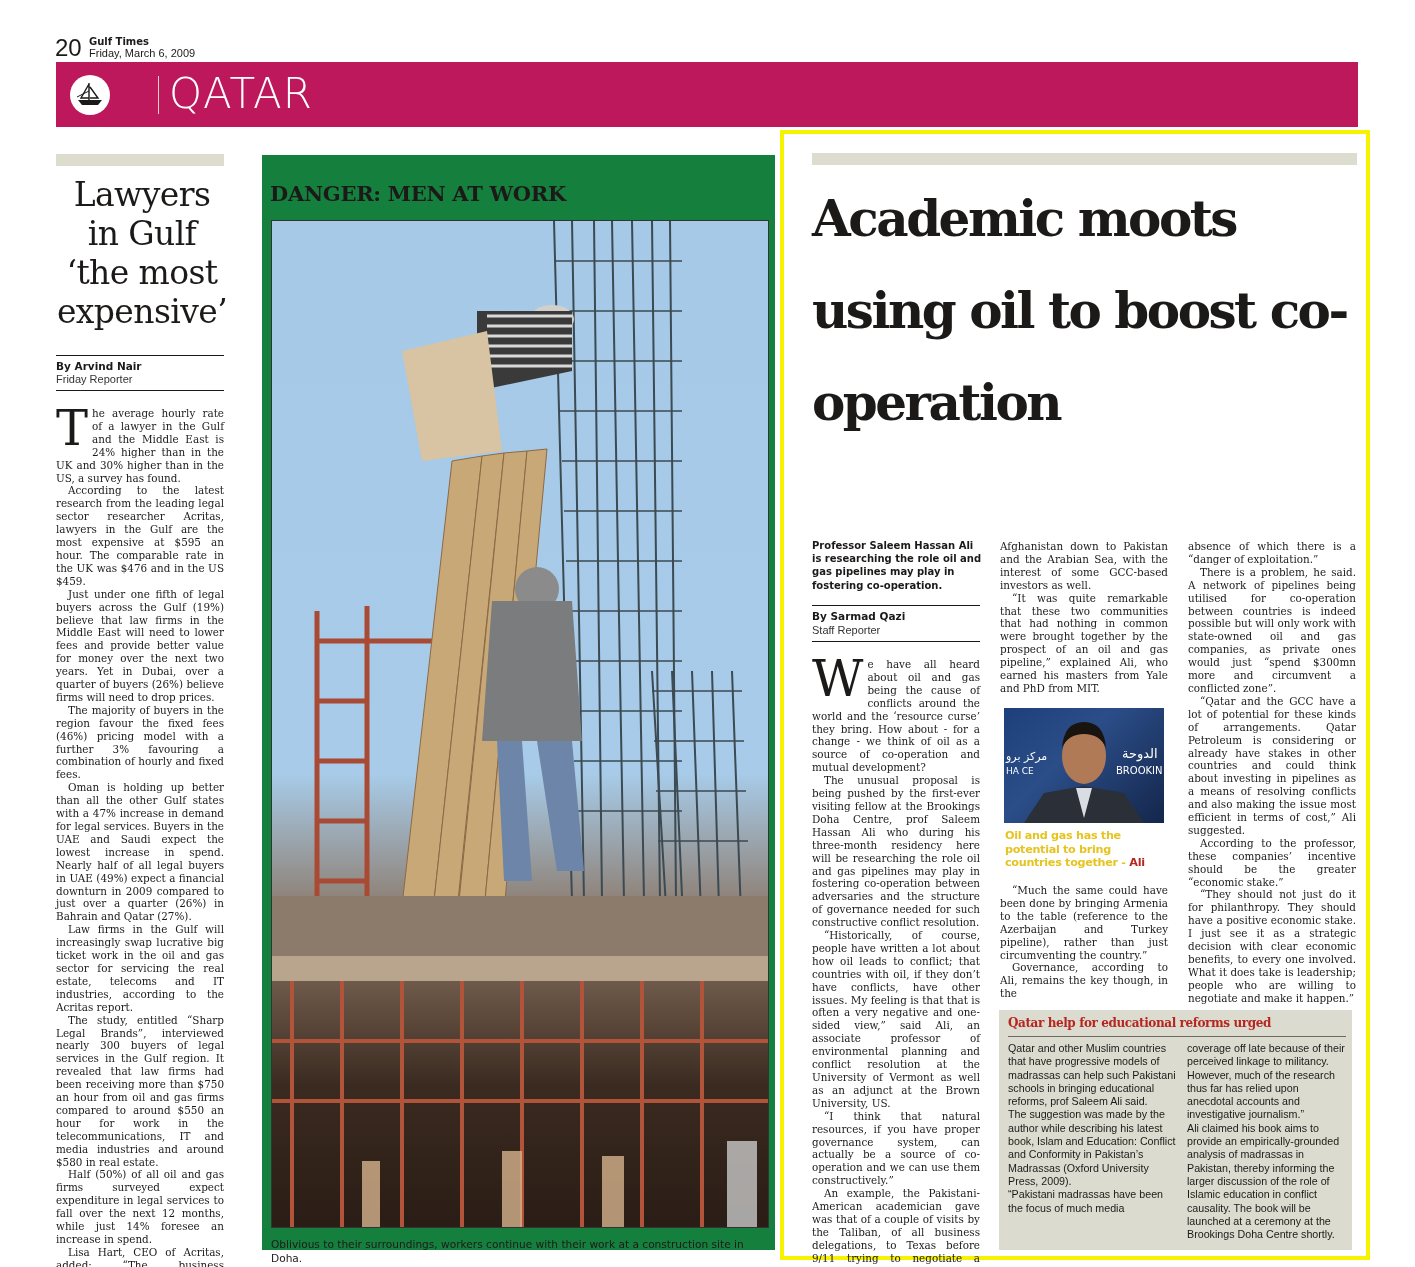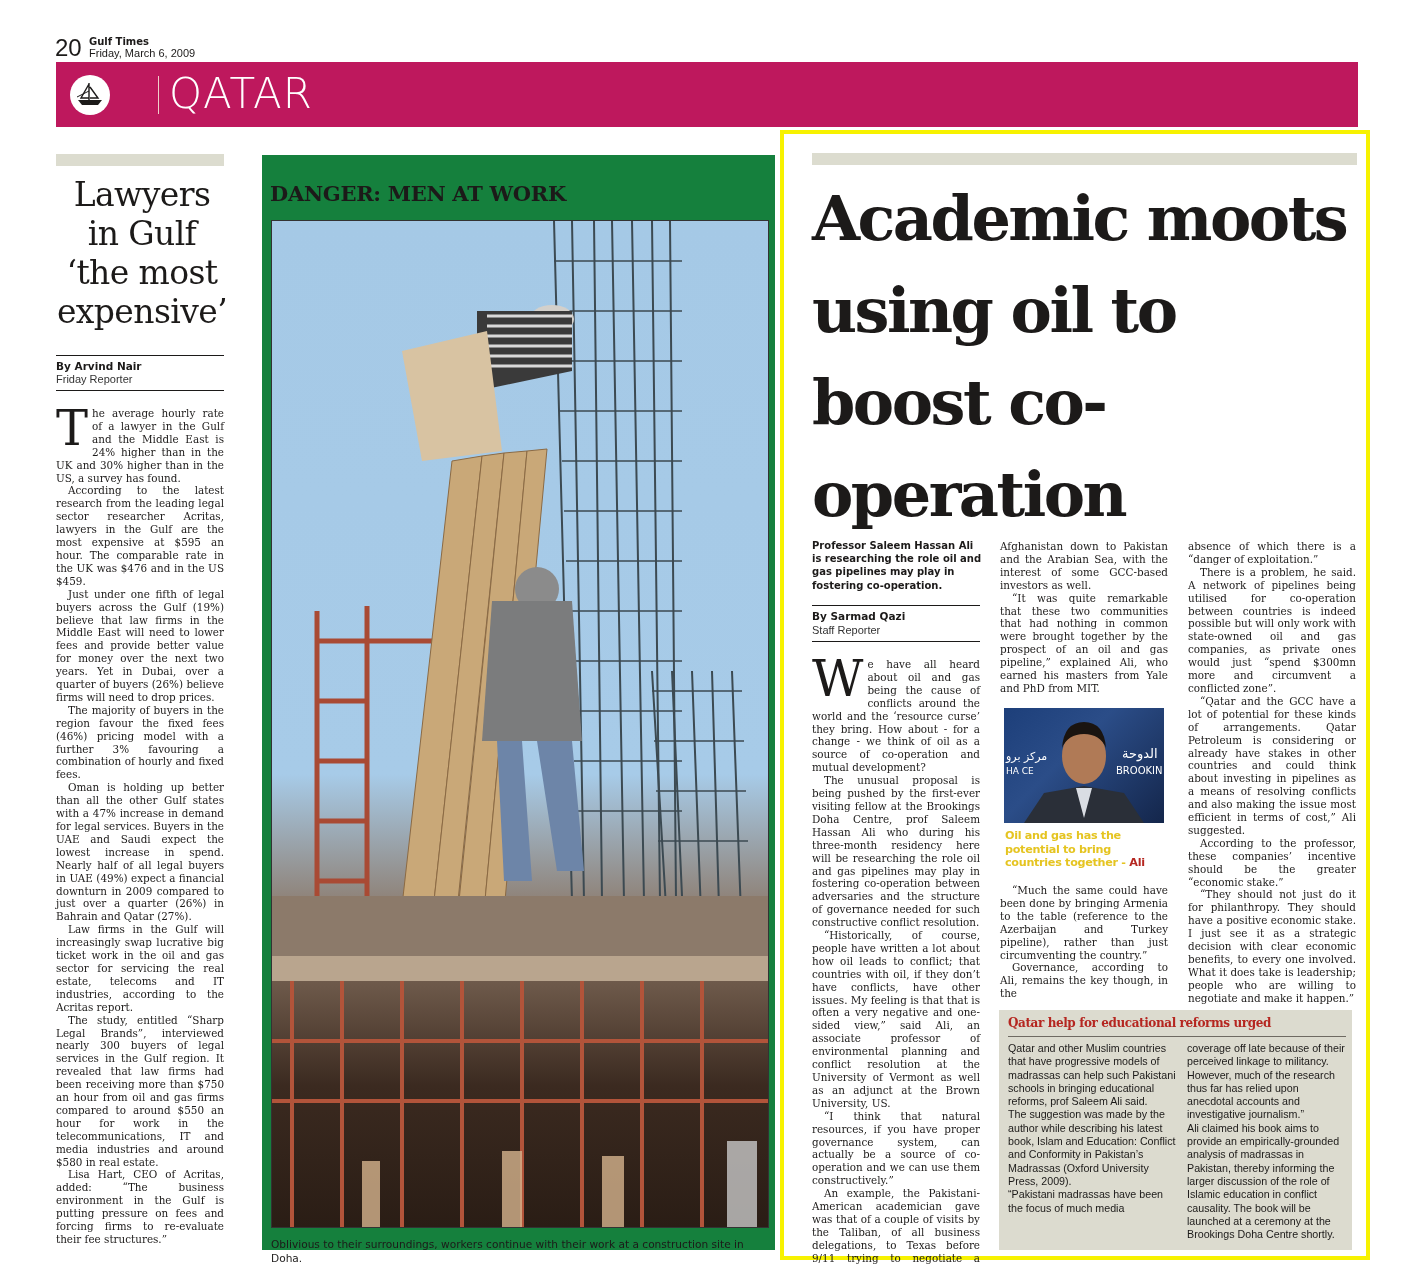--- a/index.html
+++ b/index.html
@@ -29,21 +29,21 @@
 
   
   .photo-panel { left:262px; top:155px; width:513px; height:1095px; background:#15803d; }
   .photo-title { position:absolute; left:8px; top:26px; font-family:"DejaVu Serif", serif; font-weight:900; font-size:21px; letter-spacing:-0.3px; color:#1c1a19; }
   .photo-box { position:absolute; left:9px; top:65px; width:496px; height:1006px; border:1px solid #333; background:linear-gradient(180deg,#a5c9e6 0%,#a7cbe8 55%,#8a7462 70%,#3b2a20 86%,#2a1d15 100%); overflow:hidden; }
   .photo-caption { position:absolute; left:9px; top:1082px; font-family:"DejaVu Sans", sans-serif; font-size:10.6px; line-height:14px; color:#1c1a19; }
 
   
   .highlight-frame { left:780px; top:130px; width:590px; height:1130px; border:4px solid #f7f200; box-sizing:border-box; }
   .right-rule-top { left:812px; top:153px; width:545px; }
-  .main-head { left:812px; top:173px; width:550px; font-family:"DejaVu Serif", serif; font-weight:700; font-size:62px; line-height:92px; letter-spacing:-2.5px; color:#1c1a19; }
+  .main-head { left:812px; top:173px; width:550px; font-family:"DejaVu Serif", serif; font-weight:700; font-size:50px; line-height:92px; letter-spacing:-2.5px; color:#1c1a19; }
   .standfirst { left:812px; top:539px; width:172px; font-family:"DejaVu Sans", sans-serif; font-weight:700; font-size:10px; line-height:13.2px; color:#1c1a19; }
   .col { width:168px; }
   .pull-photo { left:1004px; top:708px; width:160px; height:115px; background:linear-gradient(135deg,#1d3f7a 0%,#2b4d88 40%,#14264b 100%); overflow:hidden; }
   .pull-quote { left:1005px; top:829px; width:160px; font-family:"DejaVu Sans", sans-serif; font-weight:700; font-size:11.2px; line-height:13.5px; color:#e5c420; letter-spacing:-0.3px; }
   .pull-quote .attr { color:#b52620; }
 
   
   .sidebar-box { left:999px; top:1010px; width:353px; height:240px; background:#dcdbcf; }
   .sidebar-title { position:absolute; left:9px; top:6px; font-family:"DejaVu Serif", serif; font-weight:700; font-size:12px; letter-spacing:-0.4px; color:#b52620; }
   .sidebar-rule { position:absolute; left:9px; top:26px; width:338px; height:1px; background:#6e6a62; }
@@ -77,20 +77,21 @@
 <div class="abs rule" style="left:56px;top:390px;width:168px;"></div>
 
 <div class="abs body-text" style="left:56px;top:407px;width:168px;">
   <p class="first"><span class="dropcap">T</span><span>he average hourly rate of a lawyer in the Gulf and the Middle East is 24% higher than in the UK and 30% higher than in the US, a survey has found.</span></p>
   <p>According to the latest research from the leading legal sector researcher Acritas, lawyers in the Gulf are the most expensive at $595 an hour. The comparable rate in the UK was $476 and in the US $459.</p>
   <p>Just under one fifth of legal buyers across the Gulf (19%) believe that law firms in the Middle East will need to lower fees and provide better value for money over the next two years. Yet in Dubai, over a quarter of buyers (26%) believe firms will need to drop prices.</p>
   <p>The majority of buyers in the region favour the fixed fees (46%) pricing model with a further 3% favouring a combination of hourly and fixed fees.</p>
   <p>Oman is holding up better than all the other Gulf states with a 47% increase in demand for legal services. Buyers in the UAE and Saudi expect the lowest increase in spend. Nearly half of all legal buyers in UAE (49%) expect a financial downturn in 2009 compared to just over a quarter (26%) in Bahrain and Qatar (27%).</p>
   <p>Law firms in the Gulf will increasingly swap lucrative big ticket work in the oil and gas sector for servicing the real estate, telecoms and IT industries, according to the Acritas report.</p>
   <p>The study, entitled “Sharp Legal Brands”, interviewed nearly 300 buyers of legal services in the Gulf region. It revealed that law firms had been receiving more than $750 an hour from oil and gas firms compared to around $550 an hour for work in the telecommunications, IT and media industries and around $580 in real estate.</p>
+  <p>Half (50%) of all oil and gas firms surveyed expect expenditure in legal services to fall over the next 12 months, while just 14% foresee an increase in spend.</p>
   <p>Lisa Hart, CEO of Acritas, added: “The business environment in the Gulf is putting pressure on fees and forcing firms to re-evaluate their fee structures.”</p>
 </div>
 
 <div class="abs photo-panel">
   <div class="photo-title">DANGER: MEN AT WORK</div>
   <div class="photo-box" title="Construction workers on scaffolding and rebar">
     <svg width="496" height="1006" viewBox="0 0 496 1006">
 
       <g stroke="#3c4a52" stroke-width="2" fill="none">
         <path d="M282 0 L300 680 M300 0 L312 680 M322 0 L330 680 M340 0 L352 680 M360 0 L372 680 M380 0 L388 680 M398 0 L404 680"></path>

